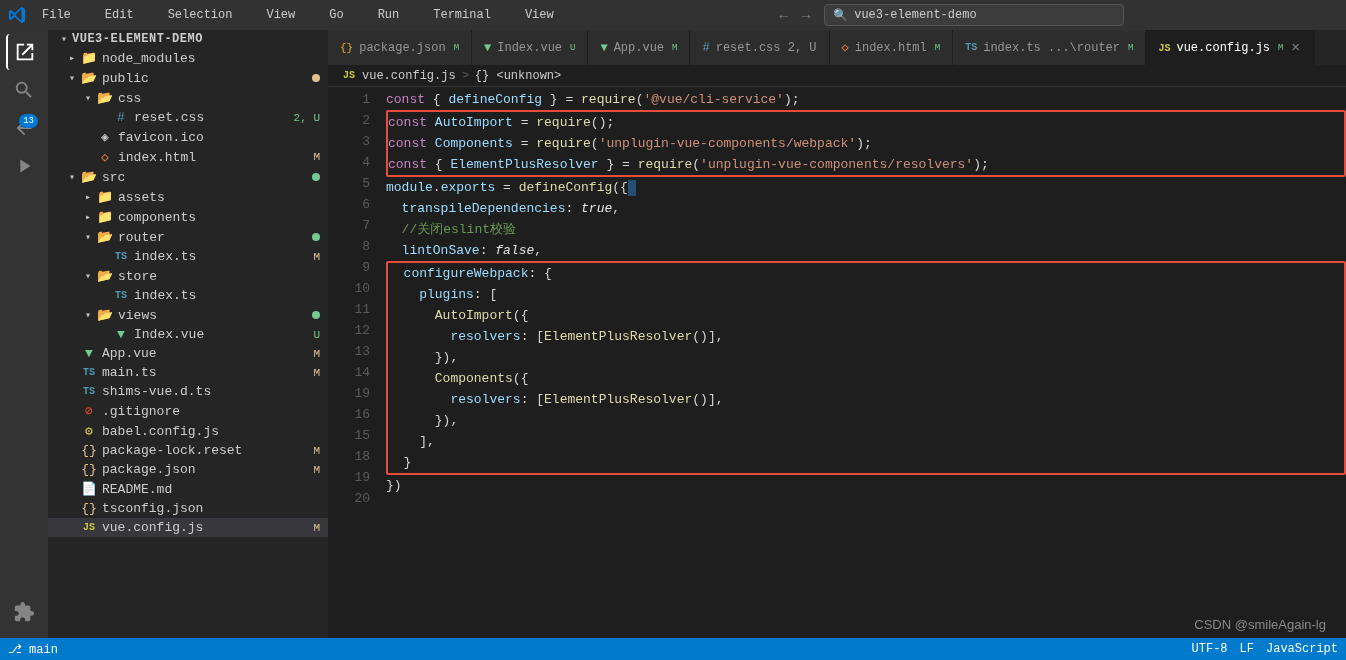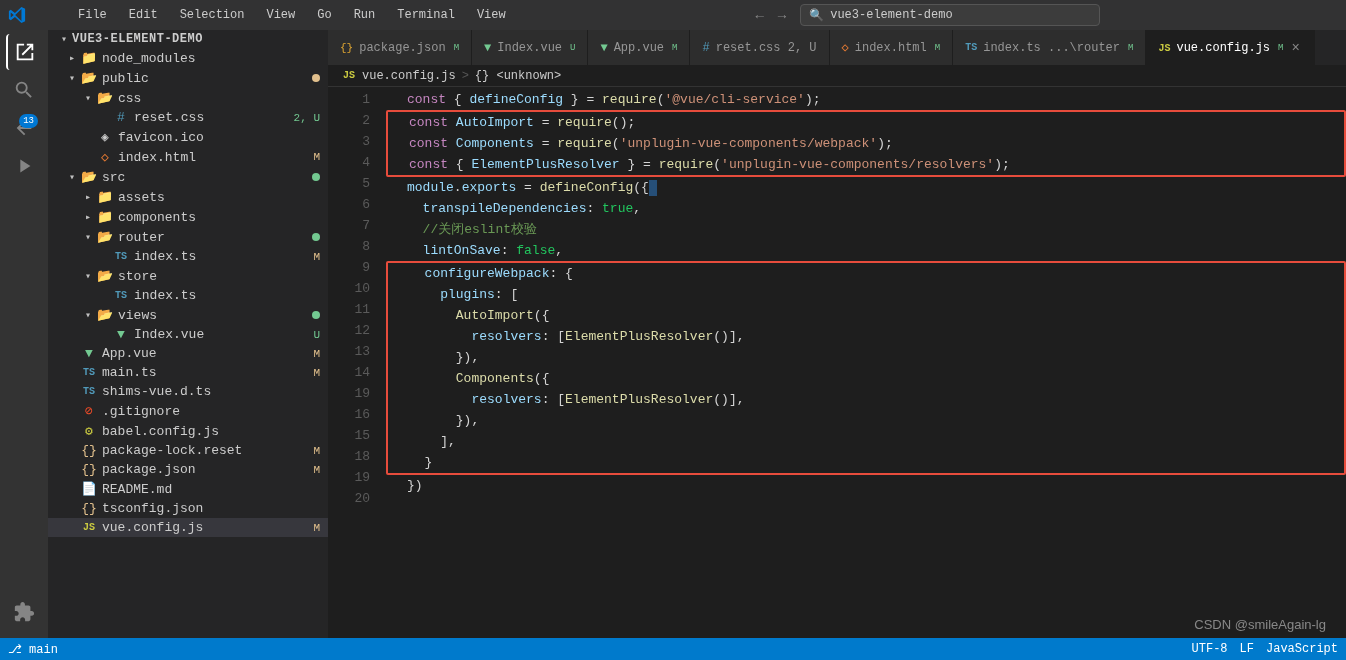--- a/index.html
+++ b/index.html
@@ -24,24 +24,23 @@
       padding: 0 8px;
       flex-shrink: 0;
     }
     .titlebar-logo {
       width: 18px;
       height: 18px;
       margin-right: 8px;
     }
     .titlebar-menus {
       display: flex;
-      gap: 6px;
+      gap: 18px;
       font-size: 12px;
       color: #cccccc;
-      margin-left: 36px;
     }
     .titlebar-menu-item {
       padding: 4px 8px;
       cursor: pointer;
     }
     .titlebar-center {
       flex: 1;
       display: flex;
       justify-content: center;
     }
@@ -266,25 +265,24 @@
       overflow: auto;
       line-height: 21px;
       font-size: 13px;
     }
     .code-line {
       display: flex;
       align-items: center;
       min-height: 21px;
       white-space: pre;
       position: relative;
-      margin-left: 21px;
-    }
-
-    
-    .kw { color: #22c55e; }       
+    }
+
+    
+    .kw { color: #e5e5e5; font-style: italic; }       
     .kw2 { color: #c586c0; }      
     .fn { color: #dcdcaa; }       
     .str { color: #ce9178; }      
     .var { color: #9cdcfe; }      
     .prop { color: #9cdcfe; }      
     .comment { color: #6a9955; }       
     .punc { color: #d4d4d4; }
 
     
     .status-bar {

